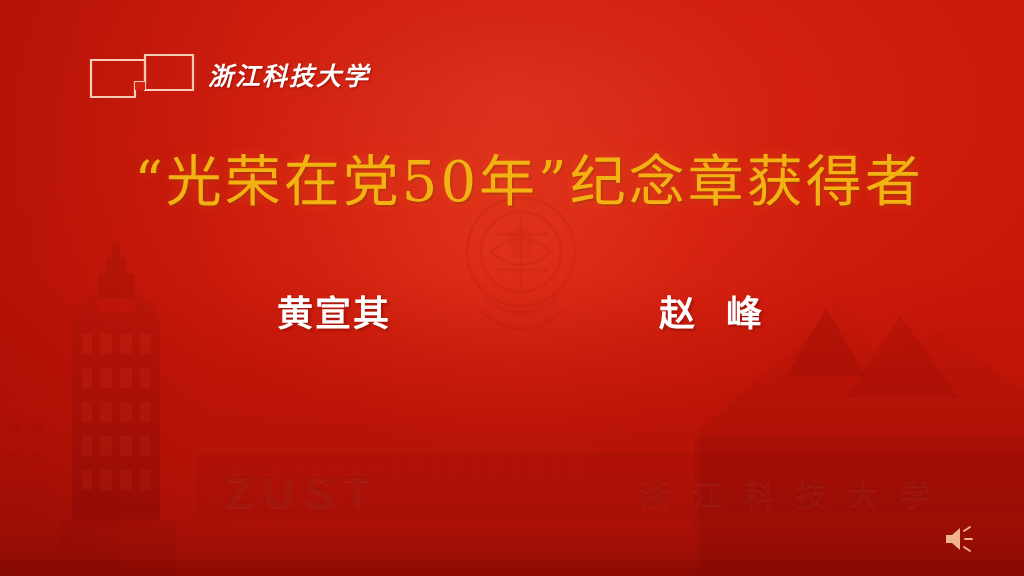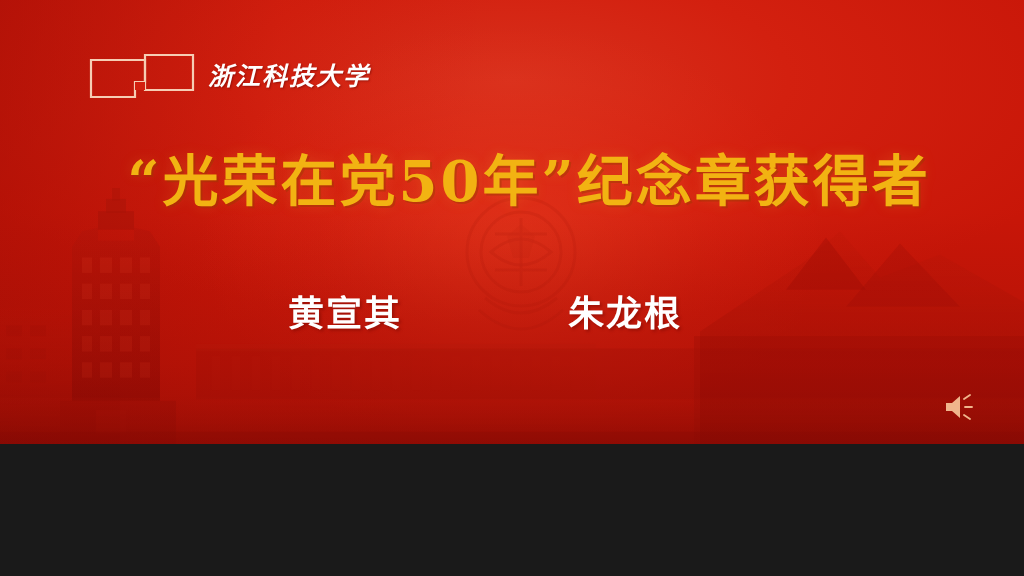--- a/index.html
+++ b/index.html
@@ -6,21 +6,21 @@
   html, body {
     margin: 0;
     padding: 0;
     background: #1a1a1a;
   }
   * { box-sizing: border-box; }
 
   .slide {
     position: relative;
     width: 1024px;
-    height: 444px;
+    height: 576px;
     overflow: hidden;
     font-family: "Liberation Sans", "DejaVu Sans", sans-serif;
     background: #d3200f;
     user-select: none;
   }
 
   
   .bg-base {
     position: absolute;
     inset: 0;
@@ -121,34 +121,34 @@
 
   
   .title {
     position: absolute;
     left: 0; right: 0;
     top: 136px;
     text-align: center;
     z-index: 6;
     font-family: "DejaVu Serif", "Liberation Serif", serif;
     font-size: 56px;
-    font-weight: 700;
+    font-weight: 400;
     color: #f2b312;
     letter-spacing: 3px;
     white-space: nowrap;
     text-shadow:
       2px 2px 0 rgba(150,60,0,0.42),
       0 0 14px rgba(255,190,60,0.18);
     padding-left: 34px;
   }
 
   
   .names {
     position: absolute;
-    left: 230px;
+    left: 219px;
     top: 284px;
     width: 560px;
     z-index: 6;
     display: grid;
     grid-template-columns: 1fr 1fr;
     row-gap: 52px;
   }
   .name-cell {
     font-family: "DejaVu Serif", "Liberation Serif", serif;
     font-size: 36px;
@@ -304,21 +304,21 @@
     </span>
     <span class="logo-text">
       <span class="logo-cn">浙江科技大学</span>
     </span>
   </div>
 
   <div class="title">“光荣在党50年”纪念章获得者</div>
 
   <div class="names">
     <div class="name-cell col-left">黄宣其</div>
-    <div class="name-cell col-left">朱龙根</div>
+    <div class="name-cell col-right">赵  峰</div>
   </div>
 
   <div class="bg-vignette-bottom"></div>
 
   <div class="speaker">
     <svg viewBox="0 0 34 30" aria-hidden="true">
       <path d="M4 11 L10 11 L18 4 L18 26 L10 19 L4 19 Z" fill="#f0b58c"></path>
       <g stroke="#f0b58c" stroke-width="1.9" stroke-linecap="round">
         <path d="M22 7 L28 3"></path>
         <path d="M23 15 L30 15"></path>

